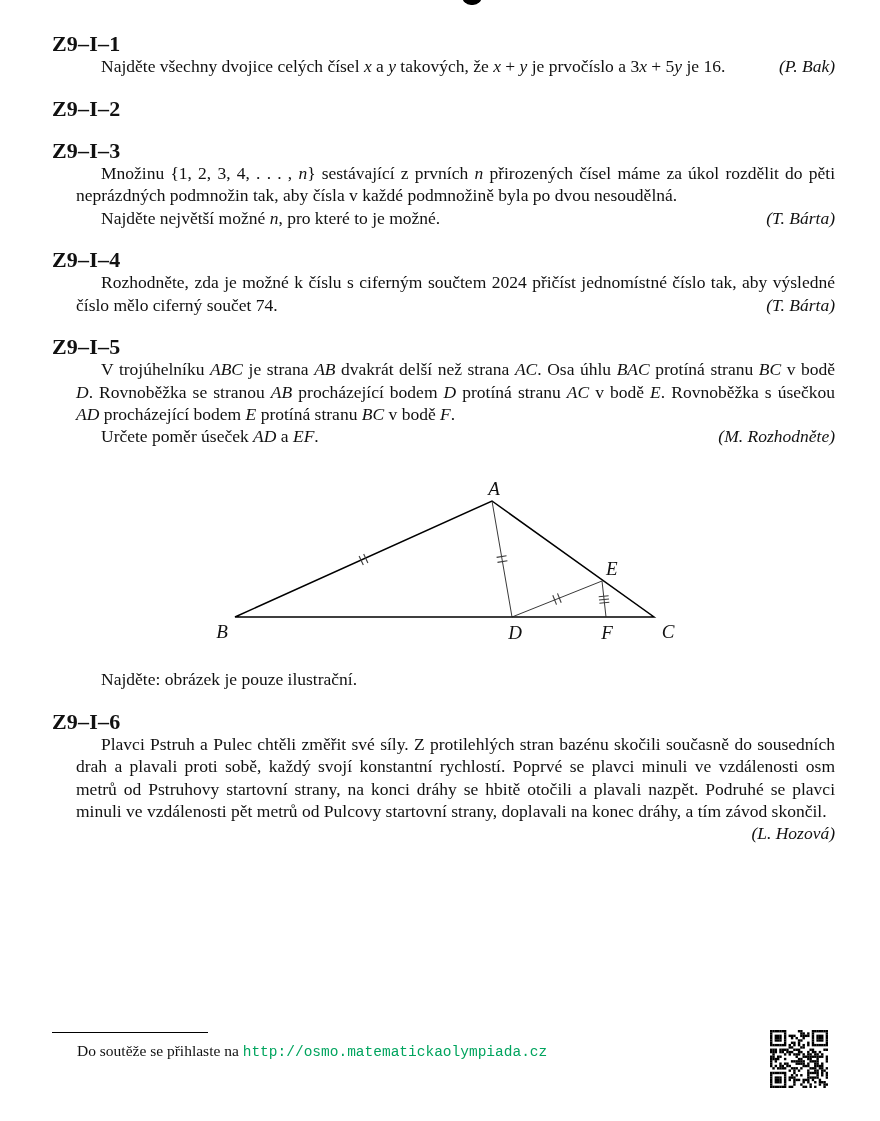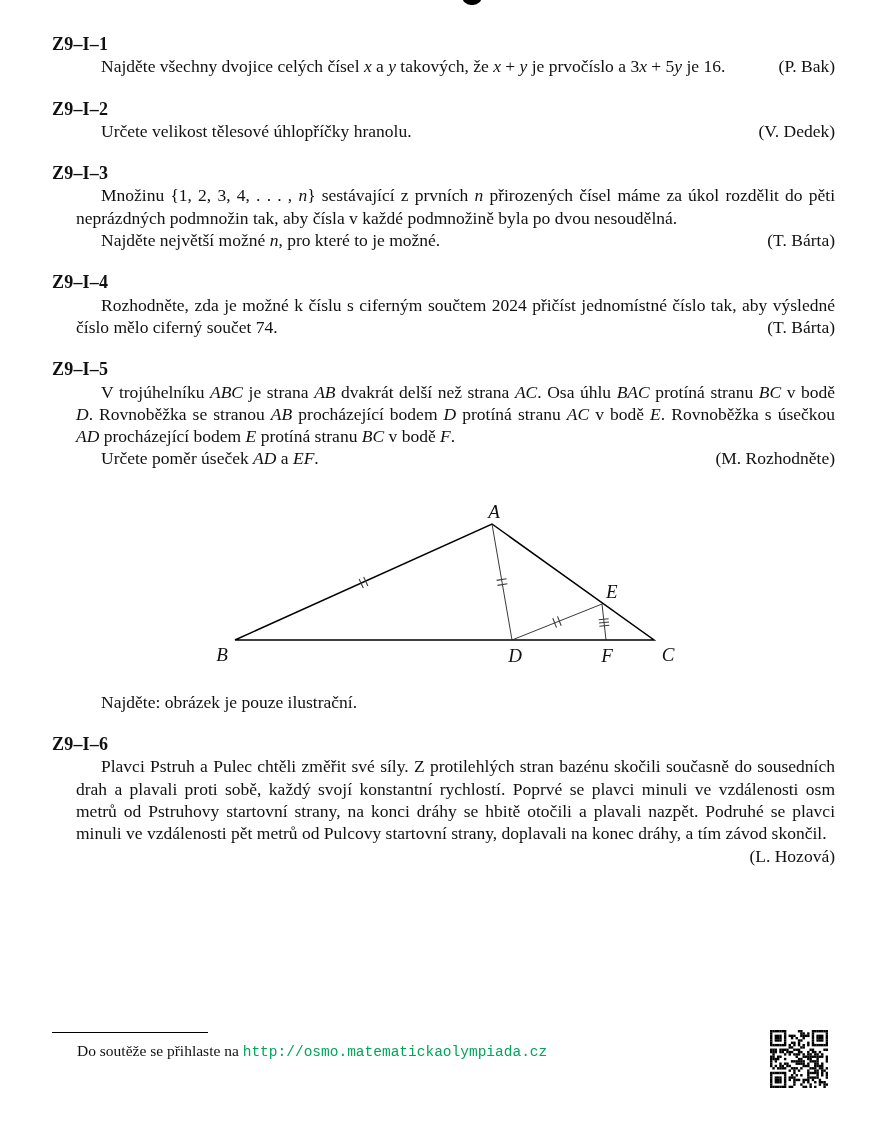--- a/index.html
+++ b/index.html
@@ -6,27 +6,27 @@
   html,body { background:#ffffff; }
   body {
     width:880px; height:1121px; position:relative; overflow:hidden;
     font-family:"Liberation Serif", serif; color:#111;
   }
   .top-fragment {
     position:absolute; left:462px; top:-4px; width:20px; height:9px;
     background:#000; border-radius:0 0 9px 9px;
   }
   .content { position:absolute; left:52px; top:0; width:783px; padding-top:33px; }
-  .heading { font-size:18px; line-height:22.3px; font-weight:bold; margin-top:20px; letter-spacing:0.2px; }
+  .heading { font-size:22px; line-height:22.3px; font-weight:bold; margin-top:20px; letter-spacing:0.2px; }
   .first .heading { margin-top:0; }
   p.para { font-size:17.5px; line-height:22.3px; text-align:justify; }
   p.indent { text-indent:25px;margin-left:24px; }
   p.para i { font-style:italic; }
   p.para sup { font-size:68%; vertical-align:super; line-height:0; }
-  .author { float:right; }
+  .author { float:right; font-style:italic; }
   .figure-wrap { margin-top:28px; margin-left:148px; width:510px; height:176px; }
   .note-wrap { margin-top:17px; }
   svg text.vlabel { font-family:"Liberation Serif", serif; font-style:italic; font-size:19px; fill:#111; }
   .footer-rule { position:absolute; left:52px; top:1032px; width:156px; height:1px; background:#000; }
   .footer-text {
     position:absolute; left:52px; top:1041px; width:700px;
     font-size:15.5px; line-height:20px; text-indent:25px;
   }
   .footer-url {
     font-family:"Liberation Mono", monospace; font-size:14.5px;
@@ -40,21 +40,20 @@
 <div class="top-fragment"></div>
 
 <div class="content">
   <div>
       <section class="problem first">
         <h3 class="heading">Z9–I–1</h3>
         <p class="para indent"><span>Najděte všechny dvojice celých čísel </span><i>x</i><span> a </span><i>y</i><span> takových, že </span><i>x</i><span> + </span><i>y</i><span> je prvočíslo a 3</span><i>x</i><span> + 5</span><i>y</i><span> je 16.</span><span class="author">(P. Bak)</span></p>
       </section>
       <section class="problem">
         <h3 class="heading">Z9–I–2</h3>
-        <p class="para indent"><span>Určete velikost tělesové úhlopříčky hranolu.</span><span class="author">(V. Dedek)</span></p>
       </section>
       <section class="problem">
         <h3 class="heading">Z9–I–3</h3>
         <p class="para indent"><span>Množinu {1, 2, 3, 4, . . . , </span><i>n</i><span>} sestávající z prvních </span><i>n</i><span> přirozených čísel máme za úkol rozdělit do pěti neprázdných podmnožin tak, aby čísla v každé podmnožině byla po dvou nesoudělná.</span></p>
         <p class="para indent"><span>Najděte největší možné </span><i>n</i><span>, pro které to je možné.</span><span class="author">(T. Bárta)</span></p>
       </section>
       <section class="problem">
         <h3 class="heading">Z9–I–4</h3>
         <p class="para indent"><span>Rozhodněte, zda je možné k číslu s ciferným součtem 2024 přičíst jednomístné číslo tak, aby výsledné číslo mělo ciferný součet 74.</span><span class="author">(T. Bárta)</span></p>
       </section>

